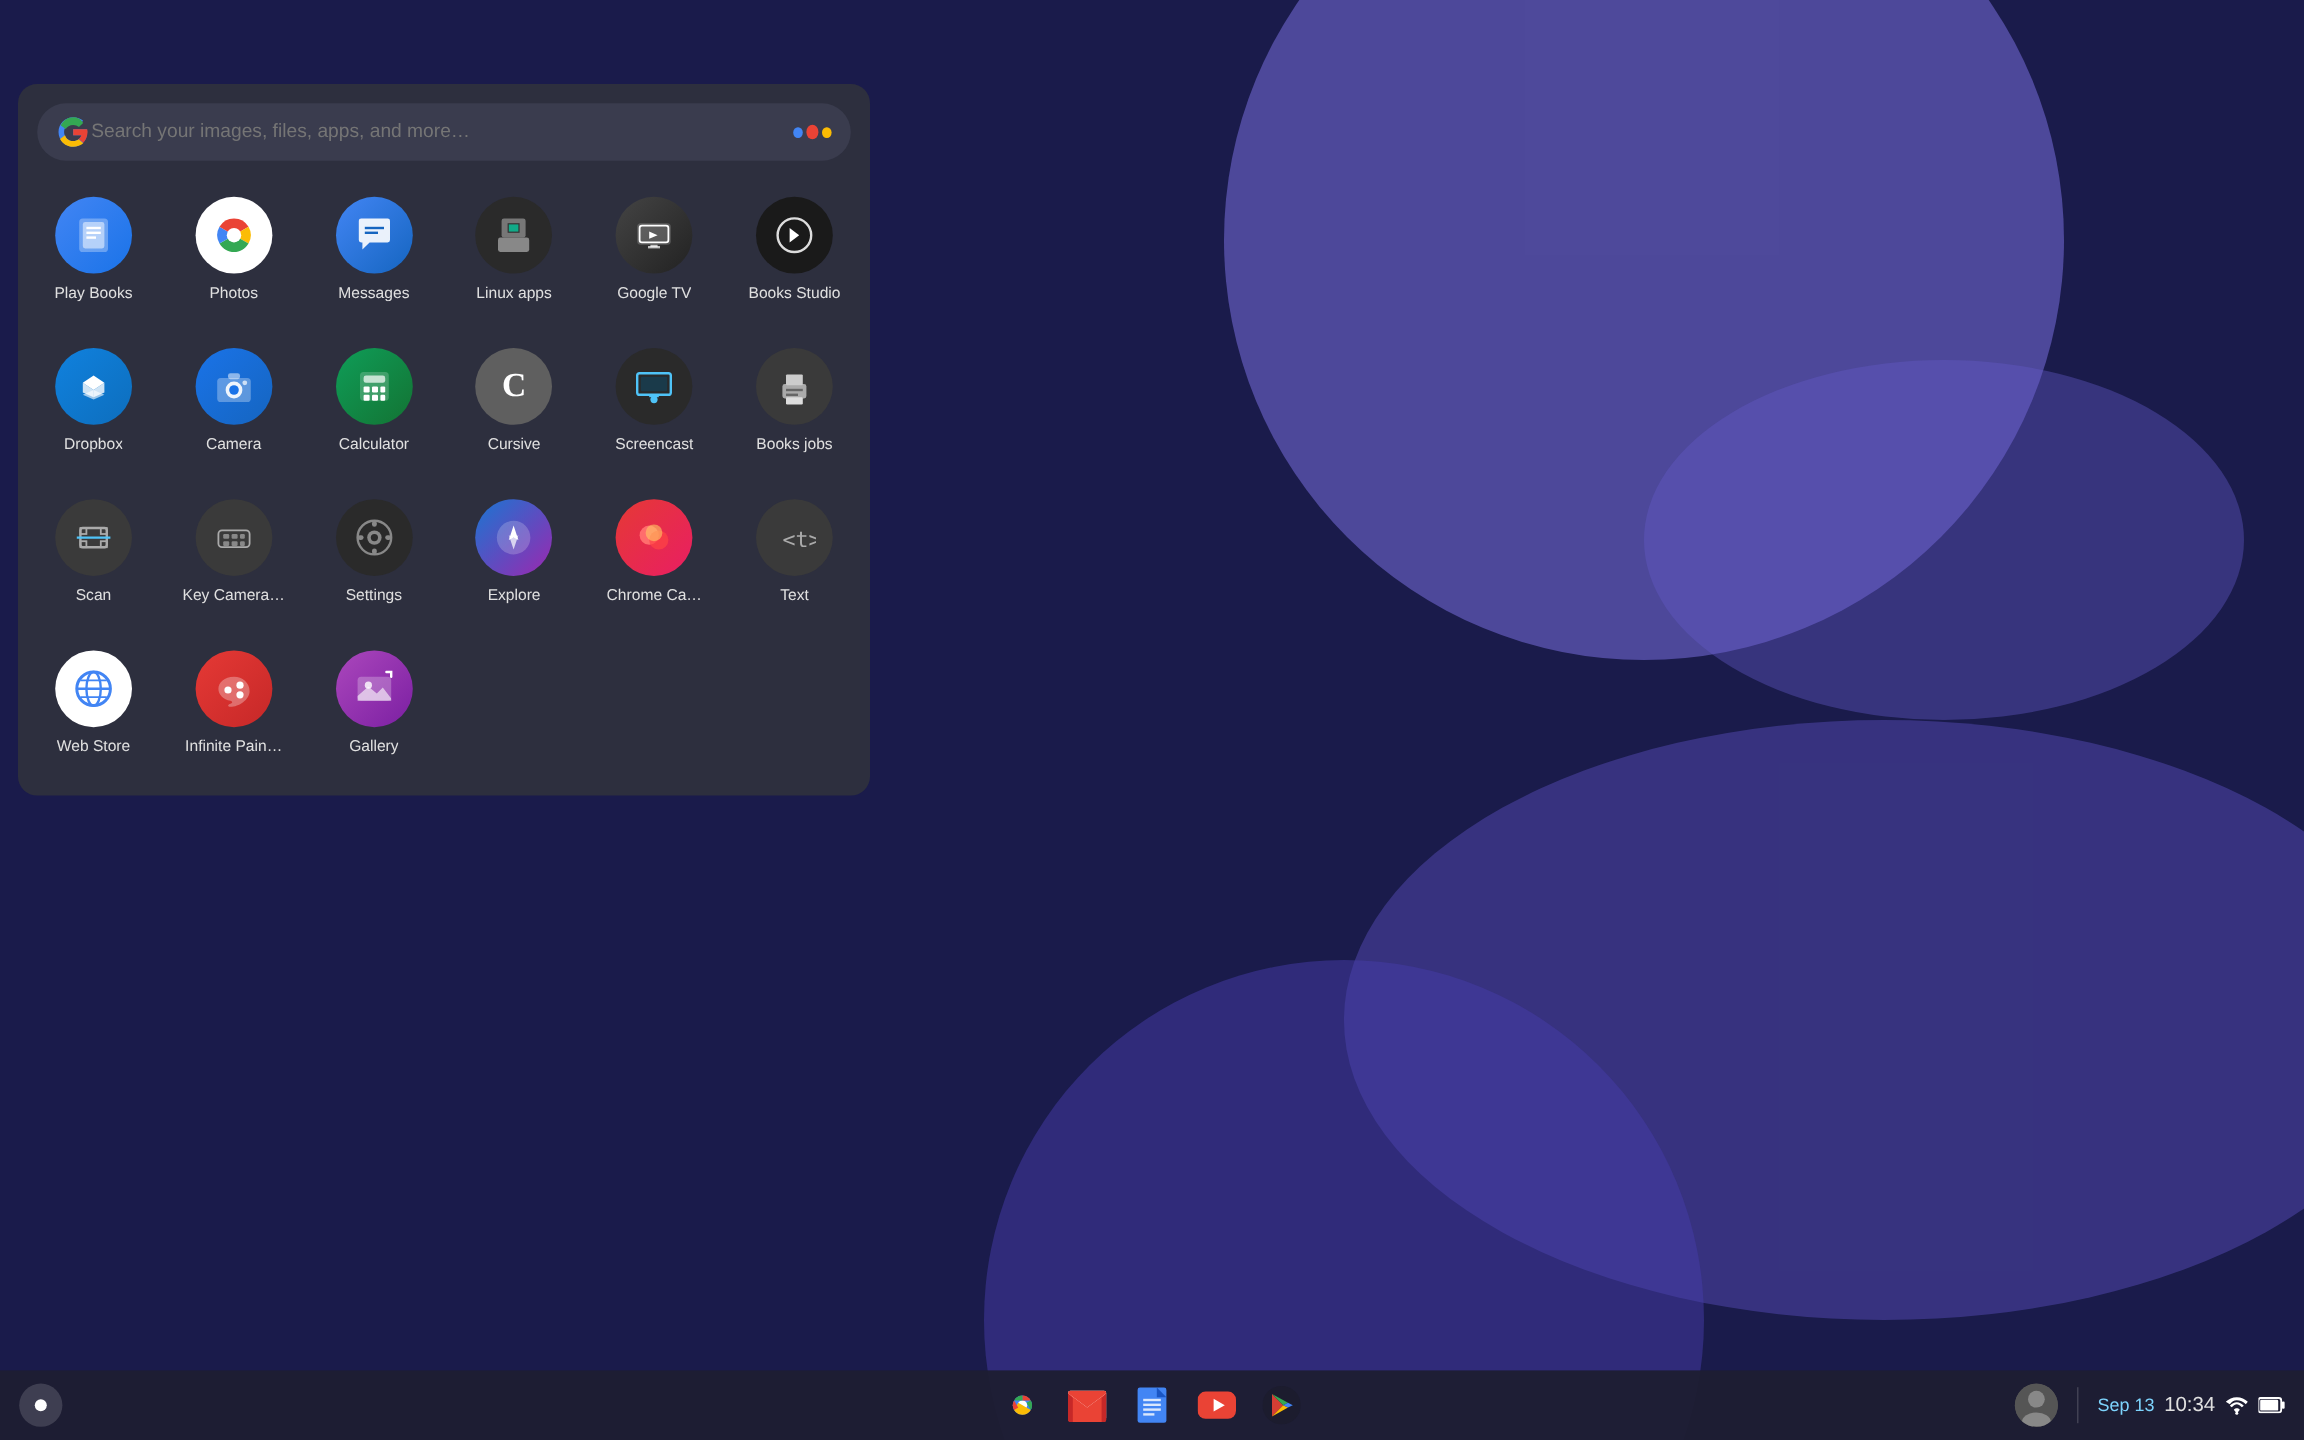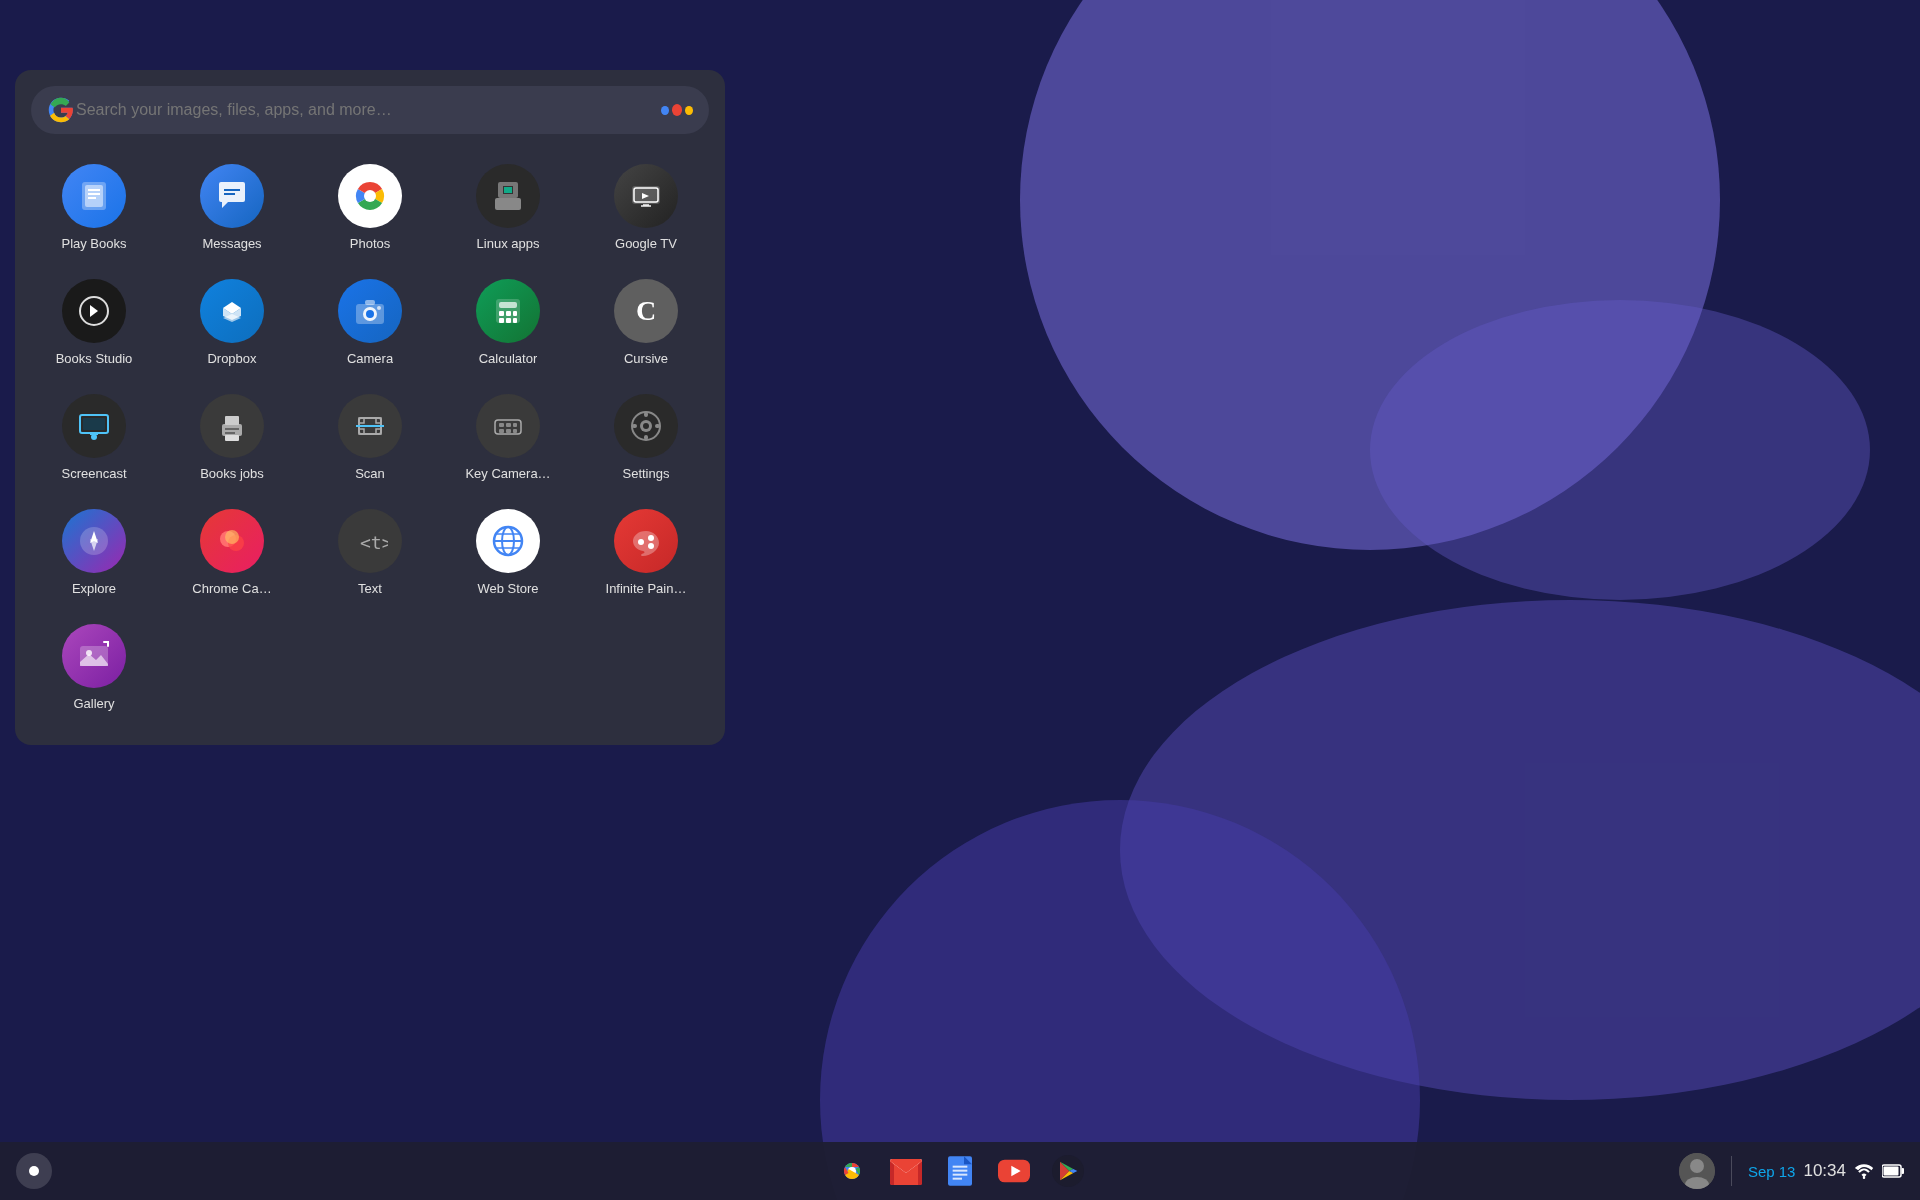--- a/index.html
+++ b/index.html
@@ -101,22 +101,22 @@
     }
     .dot {
       width: 10px;
       height: 10px;
       border-radius: 50%;
     }
 
     
     .apps-grid {
       display: grid;
-      grid-template-columns: repeat(5, 1fr);
-      gap: 0;
+      grid-template-columns: repeat(6, 1fr);
+      gap: 11px;
       padding: 0 10px;
     }
 
     .app-item {
       display: flex;
       flex-direction: column;
       align-items: center;
       padding: 14px 8px;
       cursor: pointer;
       border-radius: 12px;
@@ -294,41 +294,41 @@
             <rect x="6" y="4" width="24" height="28" rx="3" fill="rgba(255,255,255,0.3)"></rect>
             <rect x="9" y="7" width="18" height="22" rx="2" fill="rgba(255,255,255,0.5)"></rect>
             <rect x="12" y="11" width="12" height="2" fill="white"></rect>
             <rect x="12" y="15" width="12" height="2" fill="white"></rect>
             <rect x="12" y="19" width="8" height="2" fill="white"></rect>
           </svg>
         </div>
         <span class="app-label">Play Books</span>
       </div>
       <div class="app-item">
-        <div class="app-icon icon-messages" style="font-size: 26px; color: white; background: linear-gradient(135deg, rgb(66, 133, 244), rgb(21, 101, 192));">
-          <svg width="36" height="36" viewBox="0 0 36 36">
-            <path d="M5 6 Q5 4 7 4 L29 4 Q31 4 31 6 L31 22 Q31 24 29 24 L14 24 L8 30 L8 24 L7 24 Q5 24 5 22 Z" fill="white" opacity="0.9"></path>
-            <rect x="10" y="11" width="16" height="2" fill="#1565c0"></rect>
-            <rect x="10" y="15" width="11" height="2" fill="#1565c0"></rect>
-          </svg>
-        </div>
-        <span class="app-label">Messages</span>
-      </div>
-      <div class="app-item">
         <div class="app-icon icon-photos" style="font-size: 26px; color: white; background: white;">
           <svg width="40" height="40" viewBox="0 0 40 40">
             <path d="M20 20 L20 6 A14 14 0 0 1 32.1 13 Z" fill="#EA4335"></path>
             <path d="M20 20 L32.1 13 A14 14 0 0 1 32.1 27 Z" fill="#FBBC05"></path>
             <path d="M20 20 L32.1 27 A14 14 0 0 1 7.9 27 Z" fill="#34A853"></path>
             <path d="M20 20 L7.9 27 A14 14 0 0 1 7.9 13 Z" fill="#4285F4"></path>
             <path d="M20 20 L7.9 13 A14 14 0 0 1 20 6 Z" fill="#EA4335"></path>
             <circle cx="20" cy="20" r="6" fill="white"></circle>
           </svg>
         </div>
         <span class="app-label">Photos</span>
+      </div>
+      <div class="app-item">
+        <div class="app-icon icon-messages" style="font-size: 26px; color: white; background: linear-gradient(135deg, rgb(66, 133, 244), rgb(21, 101, 192));">
+          <svg width="36" height="36" viewBox="0 0 36 36">
+            <path d="M5 6 Q5 4 7 4 L29 4 Q31 4 31 6 L31 22 Q31 24 29 24 L14 24 L8 30 L8 24 L7 24 Q5 24 5 22 Z" fill="white" opacity="0.9"></path>
+            <rect x="10" y="11" width="16" height="2" fill="#1565c0"></rect>
+            <rect x="10" y="15" width="11" height="2" fill="#1565c0"></rect>
+          </svg>
+        </div>
+        <span class="app-label">Messages</span>
       </div>
       <div class="app-item">
         <div class="app-icon icon-linux" style="font-size: 26px; color: white; background: rgb(42, 42, 42);">
           <svg width="36" height="36" viewBox="0 0 36 36">
             <rect x="8" y="4" width="20" height="16" rx="2" fill="#777"></rect>
             <rect x="5" y="20" width="26" height="12" rx="2" fill="#888"></rect>
             <rect x="13" y="8" width="10" height="8" fill="#333"></rect>
             <rect x="14" y="9" width="8" height="6" fill="#1a8"></rect>
           </svg>
         </div>
@@ -596,21 +596,21 @@
       <svg width="36" height="36" viewBox="0 0 36 36">
         <circle cx="18" cy="18" r="18" fill="#555"></circle>
         <circle cx="18" cy="13" r="7" fill="#888"></circle>
         <ellipse cx="18" cy="32" rx="12" ry="8" fill="#888"></ellipse>
       </svg>
     </div>
 
     <div class="divider-line"></div>
 
     <div class="system-tray">
-      <span style="color:#0ea5e9; font-size:15px; font-weight:500;">Sep 13</span>
+      <span style="color:#7dd3fc; font-size:15px; font-weight:500;">Sep 13</span>
       <span style="color:#e0e0e0; font-size:17px; font-weight:500;">10:34</span>
 
       <svg width="20" height="20" viewBox="0 0 24 24" fill="white">
         <path d="M1 8.5C3.7 5.8 7.7 4 12 4s8.3 1.8 11 4.5L21 11c-2.4-2.4-5.7-3.9-9-3.9S7.4 8.6 5 11L1 8.5z"></path>
         <path d="M5 12.5C7.1 10.4 9.4 9 12 9s4.9 1.4 7 3.5L17 14c-1.7-1.7-3.7-2.9-5-2.9s-3.3 1.2-5 2.9l-2-1.5z"></path>
         <path d="M9 16.5C10 15.4 11 15 12 15s2 .4 3 1.5L13 19l-1 1-1-1-2-2.5z"></path>
         <circle cx="12" cy="20" r="1.5"></circle>
       </svg>
 
       <svg width="22" height="14" viewBox="0 0 22 14">

